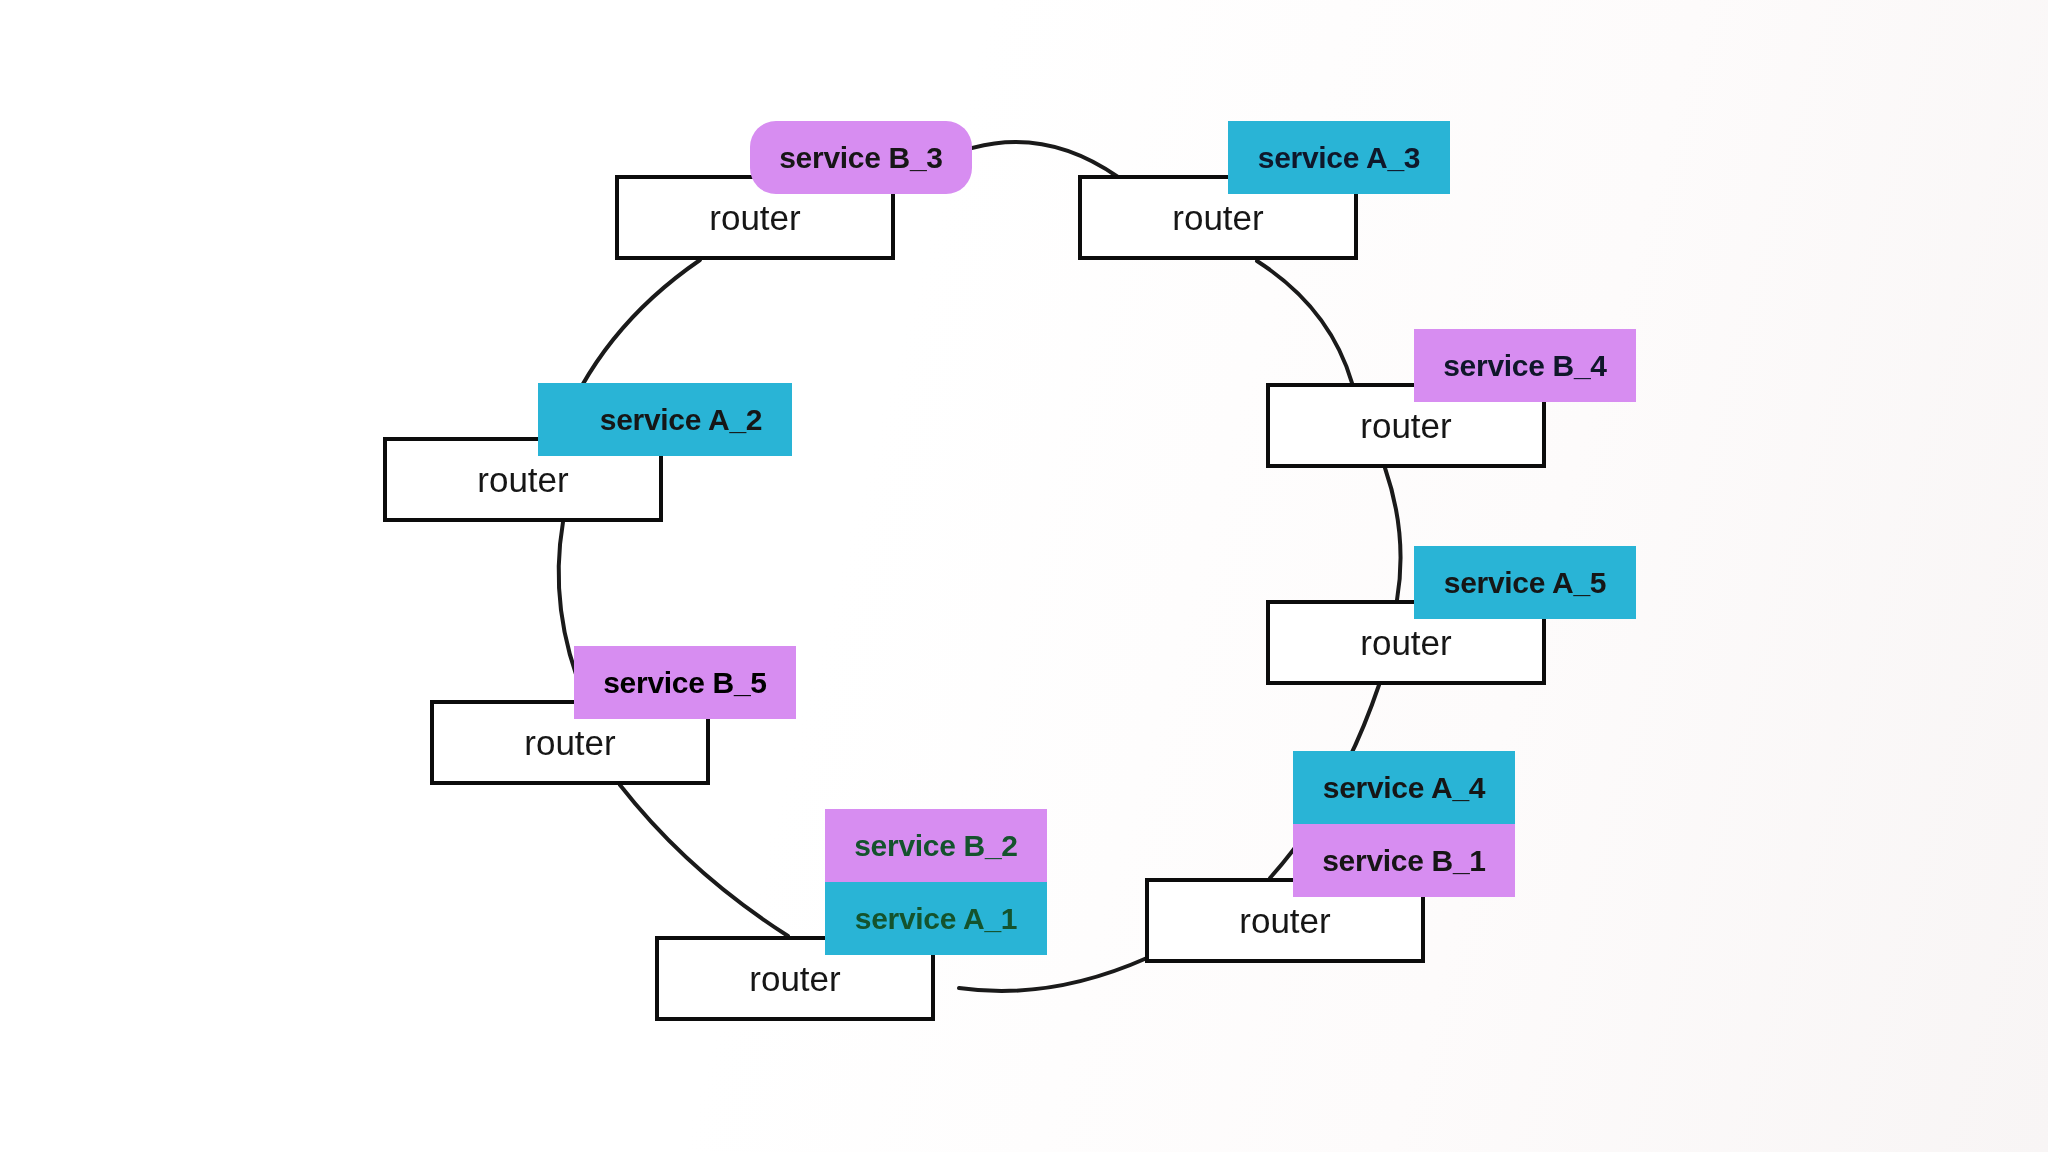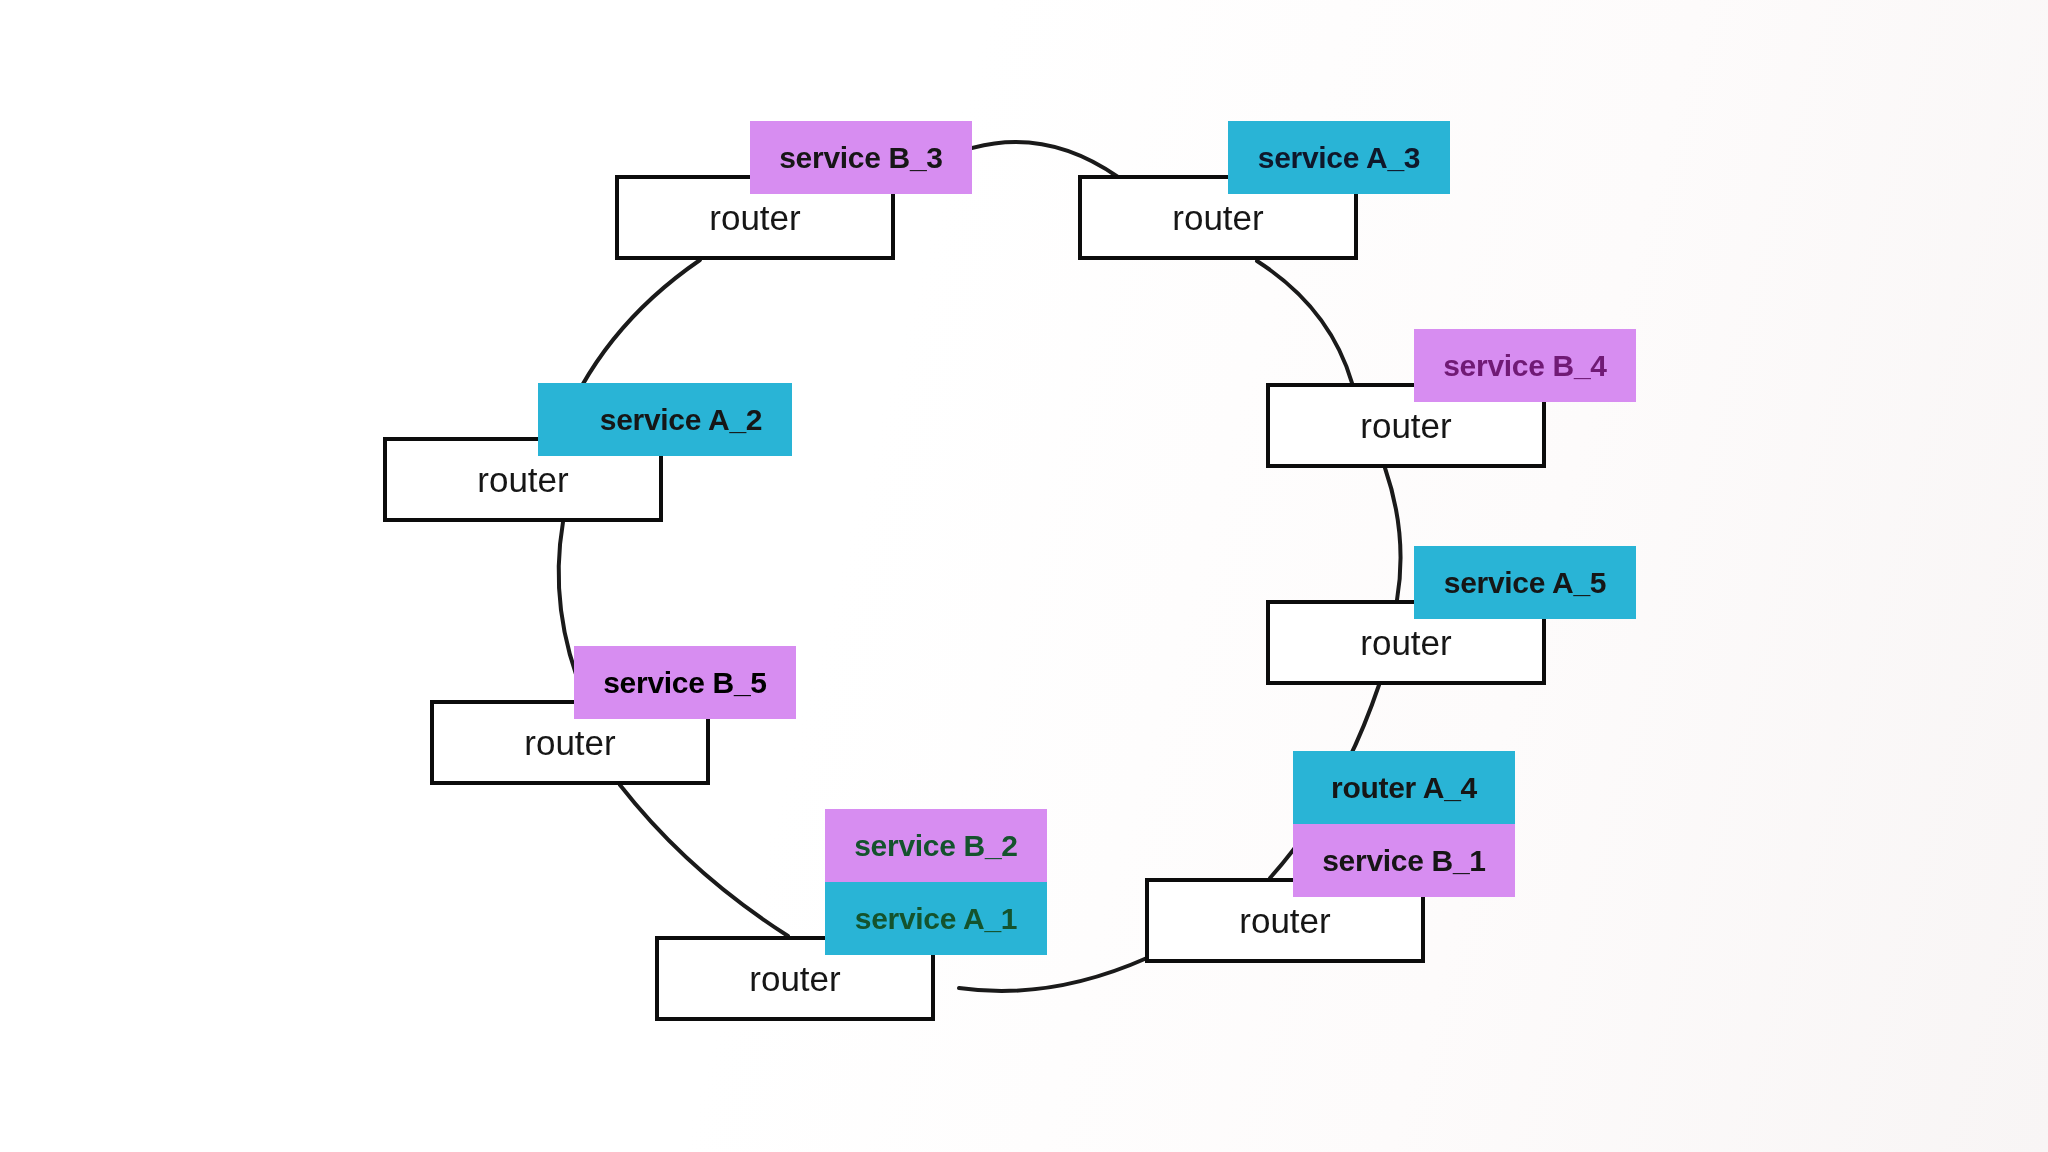--- a/index.html
+++ b/index.html
@@ -68,46 +68,46 @@
       <path d="M 1379 685 Q 1340 800 1270 878" stroke="#1a1a1a"></path>
       <path d="M 1147 958 Q 1050 1001 959 988" stroke="#1a1a1a"></path>
       <path d="M 788 936 Q 688 872 620 785" stroke="#1a1a1a"></path>
       <path d="M 585 698 Q 548 610 563 522" stroke="#1a1a1a"></path>
       <path d="M 558 437 Q 598 330 700 260" stroke="#1a1a1a"></path>
     </svg>
   <div id="node-layer">
       <div class="router" style="left: 615px; top: 175px; background: rgb(255, 255, 255); border: 4px solid rgb(12, 12, 12);">
         <span class="router-label" style="color: rgb(22, 22, 22);">router</span>
       </div>
-      <div class="service" style="left: 750px; top: 121px; background: rgb(215, 141, 241);">
+      <div class="service" style="left: 750px; top: 121px; background: rgb(215, 141, 241); border-radius: 26px;">
         <span class="service-label" style="color: rgb(22, 22, 22);">service B_3</span>
       </div>
       <div class="router" style="left: 1078px; top: 175px; background: rgb(255, 255, 255); border: 4px solid rgb(12, 12, 12);">
         <span class="router-label" style="color: rgb(22, 22, 22);">router</span>
       </div>
       <div class="service" style="left: 1228px; top: 121px; background: rgb(41, 180, 214);">
         <span class="service-label" style="color: #0f172a;">service A_3</span>
       </div>
       <div class="router" style="left: 1266px; top: 383px; background: rgb(255, 255, 255); border: 4px solid rgb(12, 12, 12);">
         <span class="router-label" style="color: rgb(22, 22, 22);">router</span>
       </div>
       <div class="service" style="left: 1414px; top: 329px; background: rgb(215, 141, 241);">
-        <span class="service-label" style="color: #701a75;">service B_4</span>
+        <span class="service-label" style="color: #0f172a;">service B_4</span>
       </div>
       <div class="router" style="left: 1266px; top: 600px; background: rgb(255, 255, 255); border: 4px solid rgb(12, 12, 12);">
         <span class="router-label" style="color: rgb(22, 22, 22);">router</span>
       </div>
       <div class="service" style="left: 1414px; top: 546px; background: rgb(41, 180, 214);">
         <span class="service-label" style="color: rgb(22, 22, 22);">service A_5</span>
       </div>
       <div class="router" style="left: 1145px; top: 878px; background: rgb(255, 255, 255); border: 4px solid rgb(12, 12, 12);">
         <span class="router-label" style="color: rgb(22, 22, 22);">router</span>
       </div>
       <div class="service" style="left: 1293px; top: 751px; background: rgb(41, 180, 214);">
-        <span class="service-label" style="color: rgb(22, 22, 22);">router A_4</span>
+        <span class="service-label" style="color: rgb(22, 22, 22);">service A_4</span>
       </div>
       <div class="service" style="left: 1293px; top: 824px; background: rgb(215, 141, 241);">
         <span class="service-label" style="color: rgb(22, 22, 22);">service B_1</span>
       </div>
       <div class="router" style="left: 655px; top: 936px; background: rgb(255, 255, 255); border: 4px solid rgb(12, 12, 12);">
         <span class="router-label" style="color: rgb(22, 22, 22);">router</span>
       </div>
       <div class="service" style="left: 825px; top: 809px; background: rgb(215, 141, 241);">
         <span class="service-label" style="color: #14532d;">service B_2</span>
       </div>

